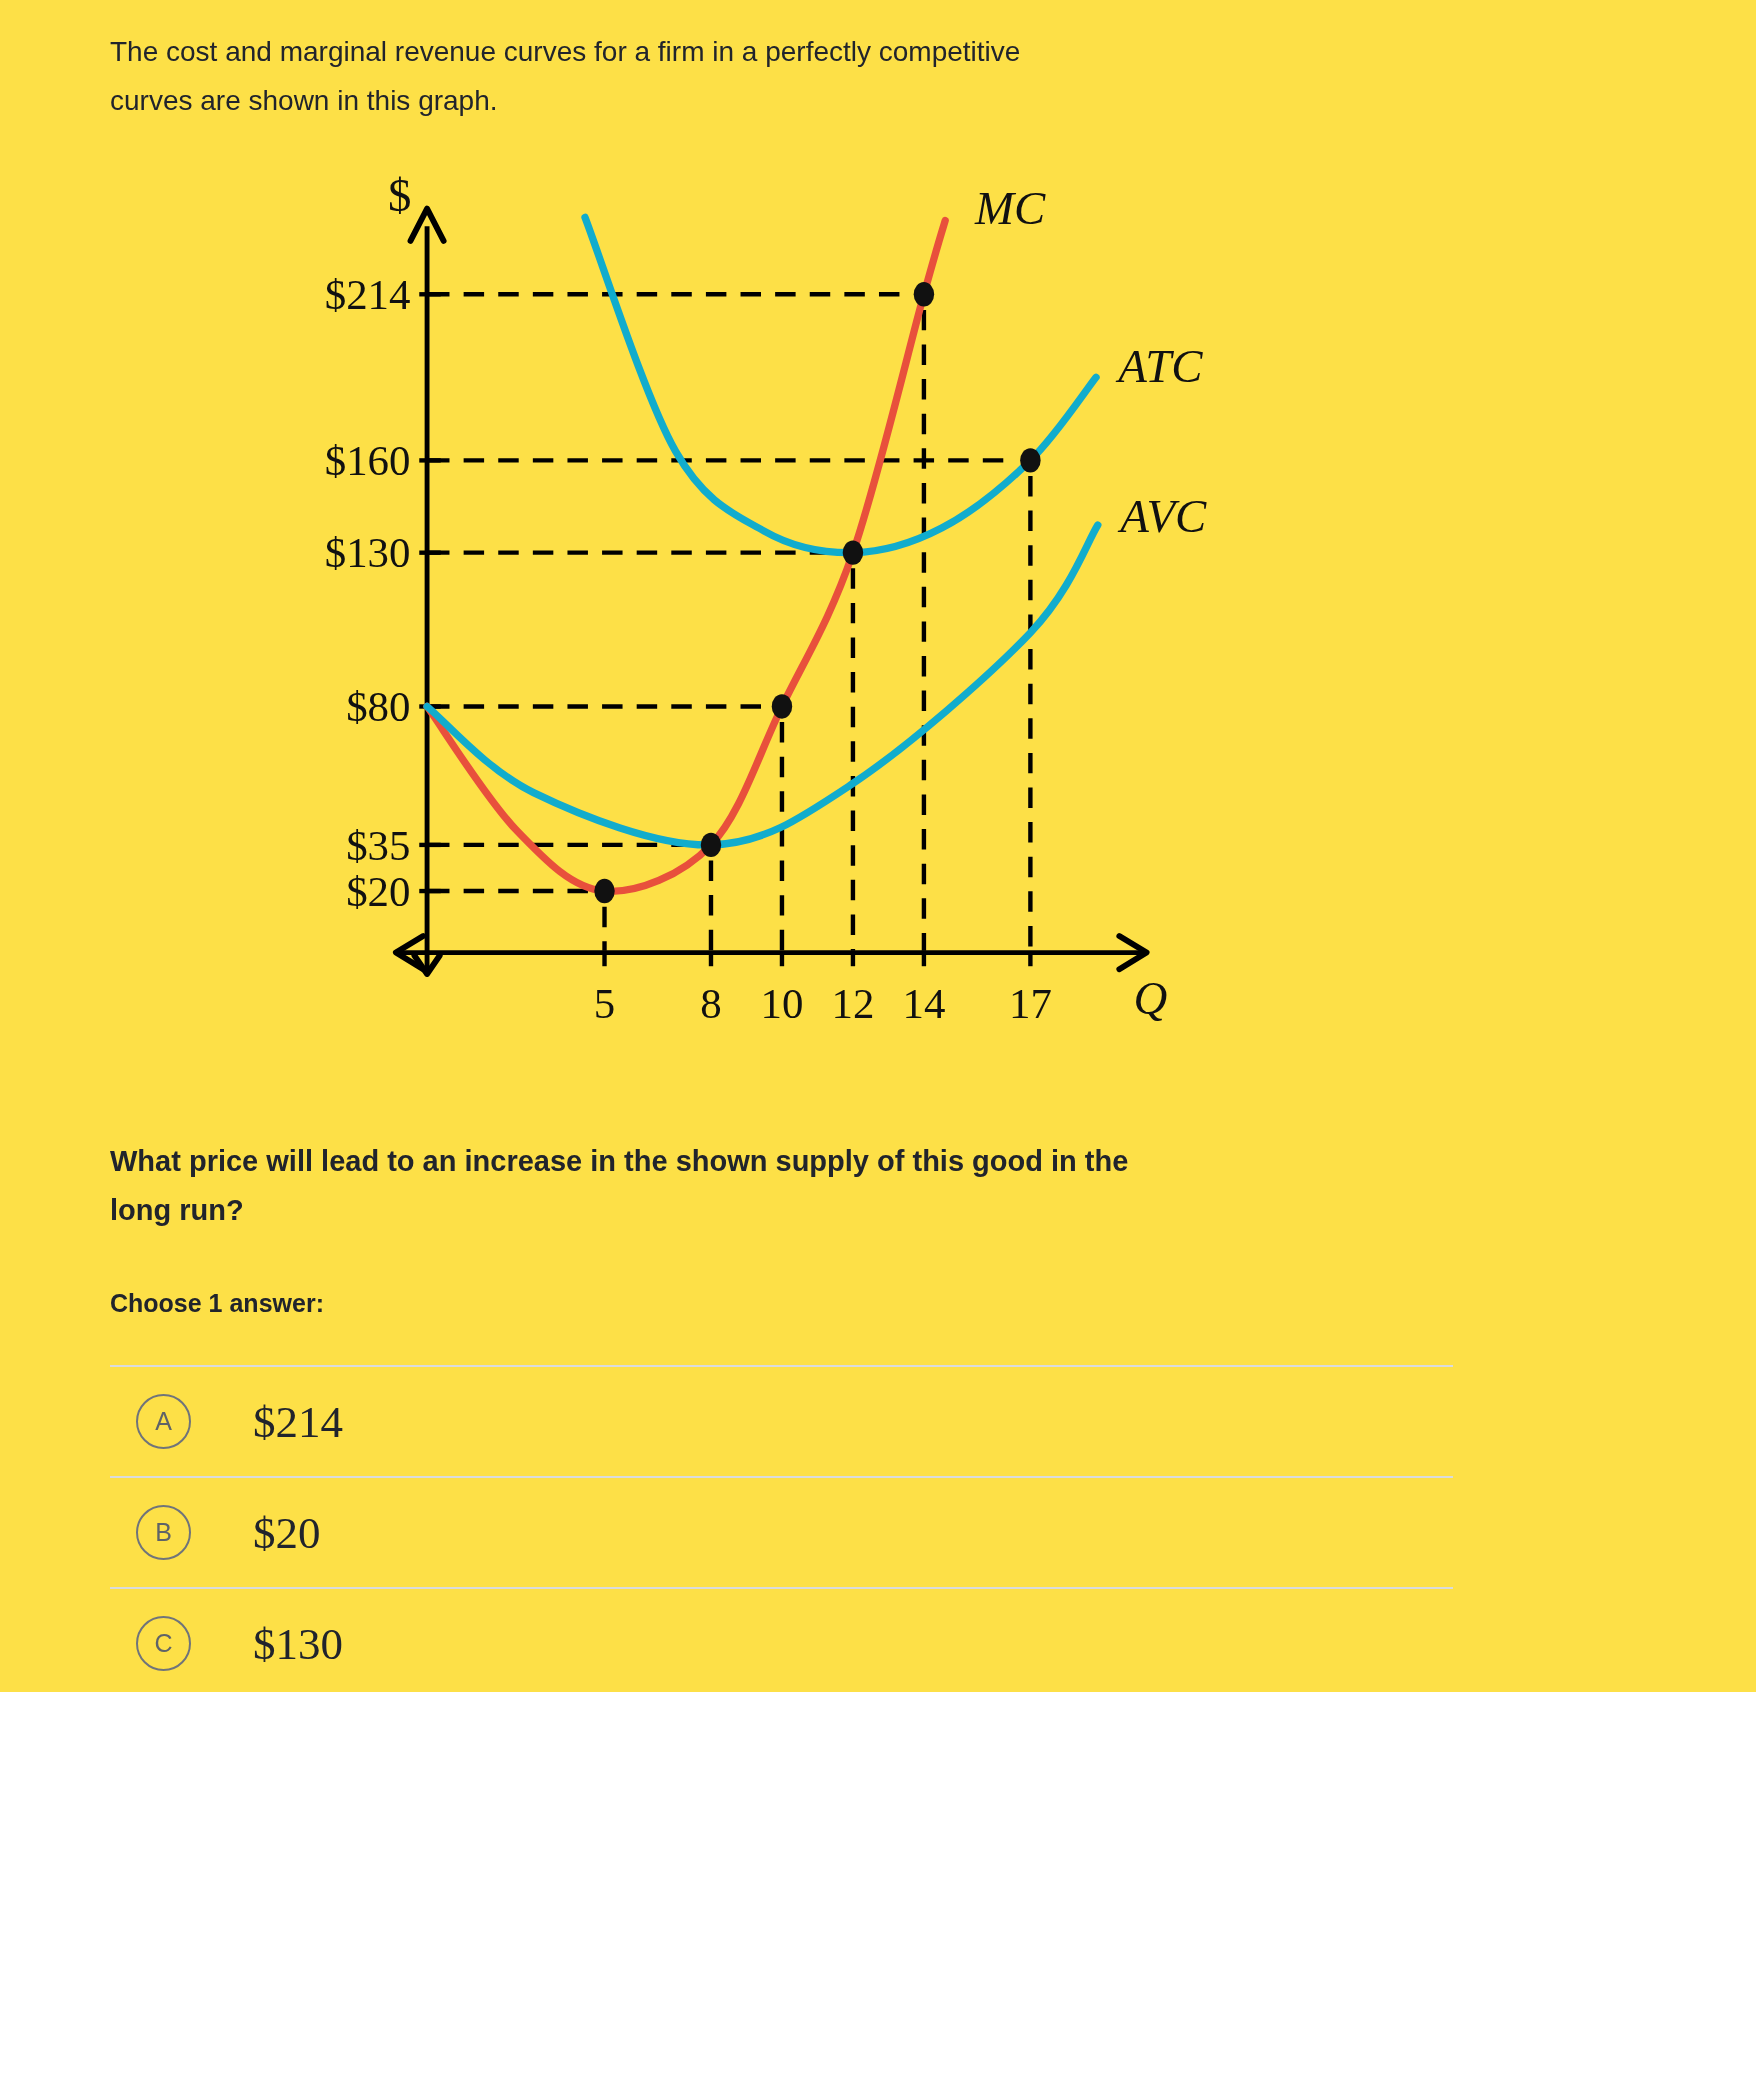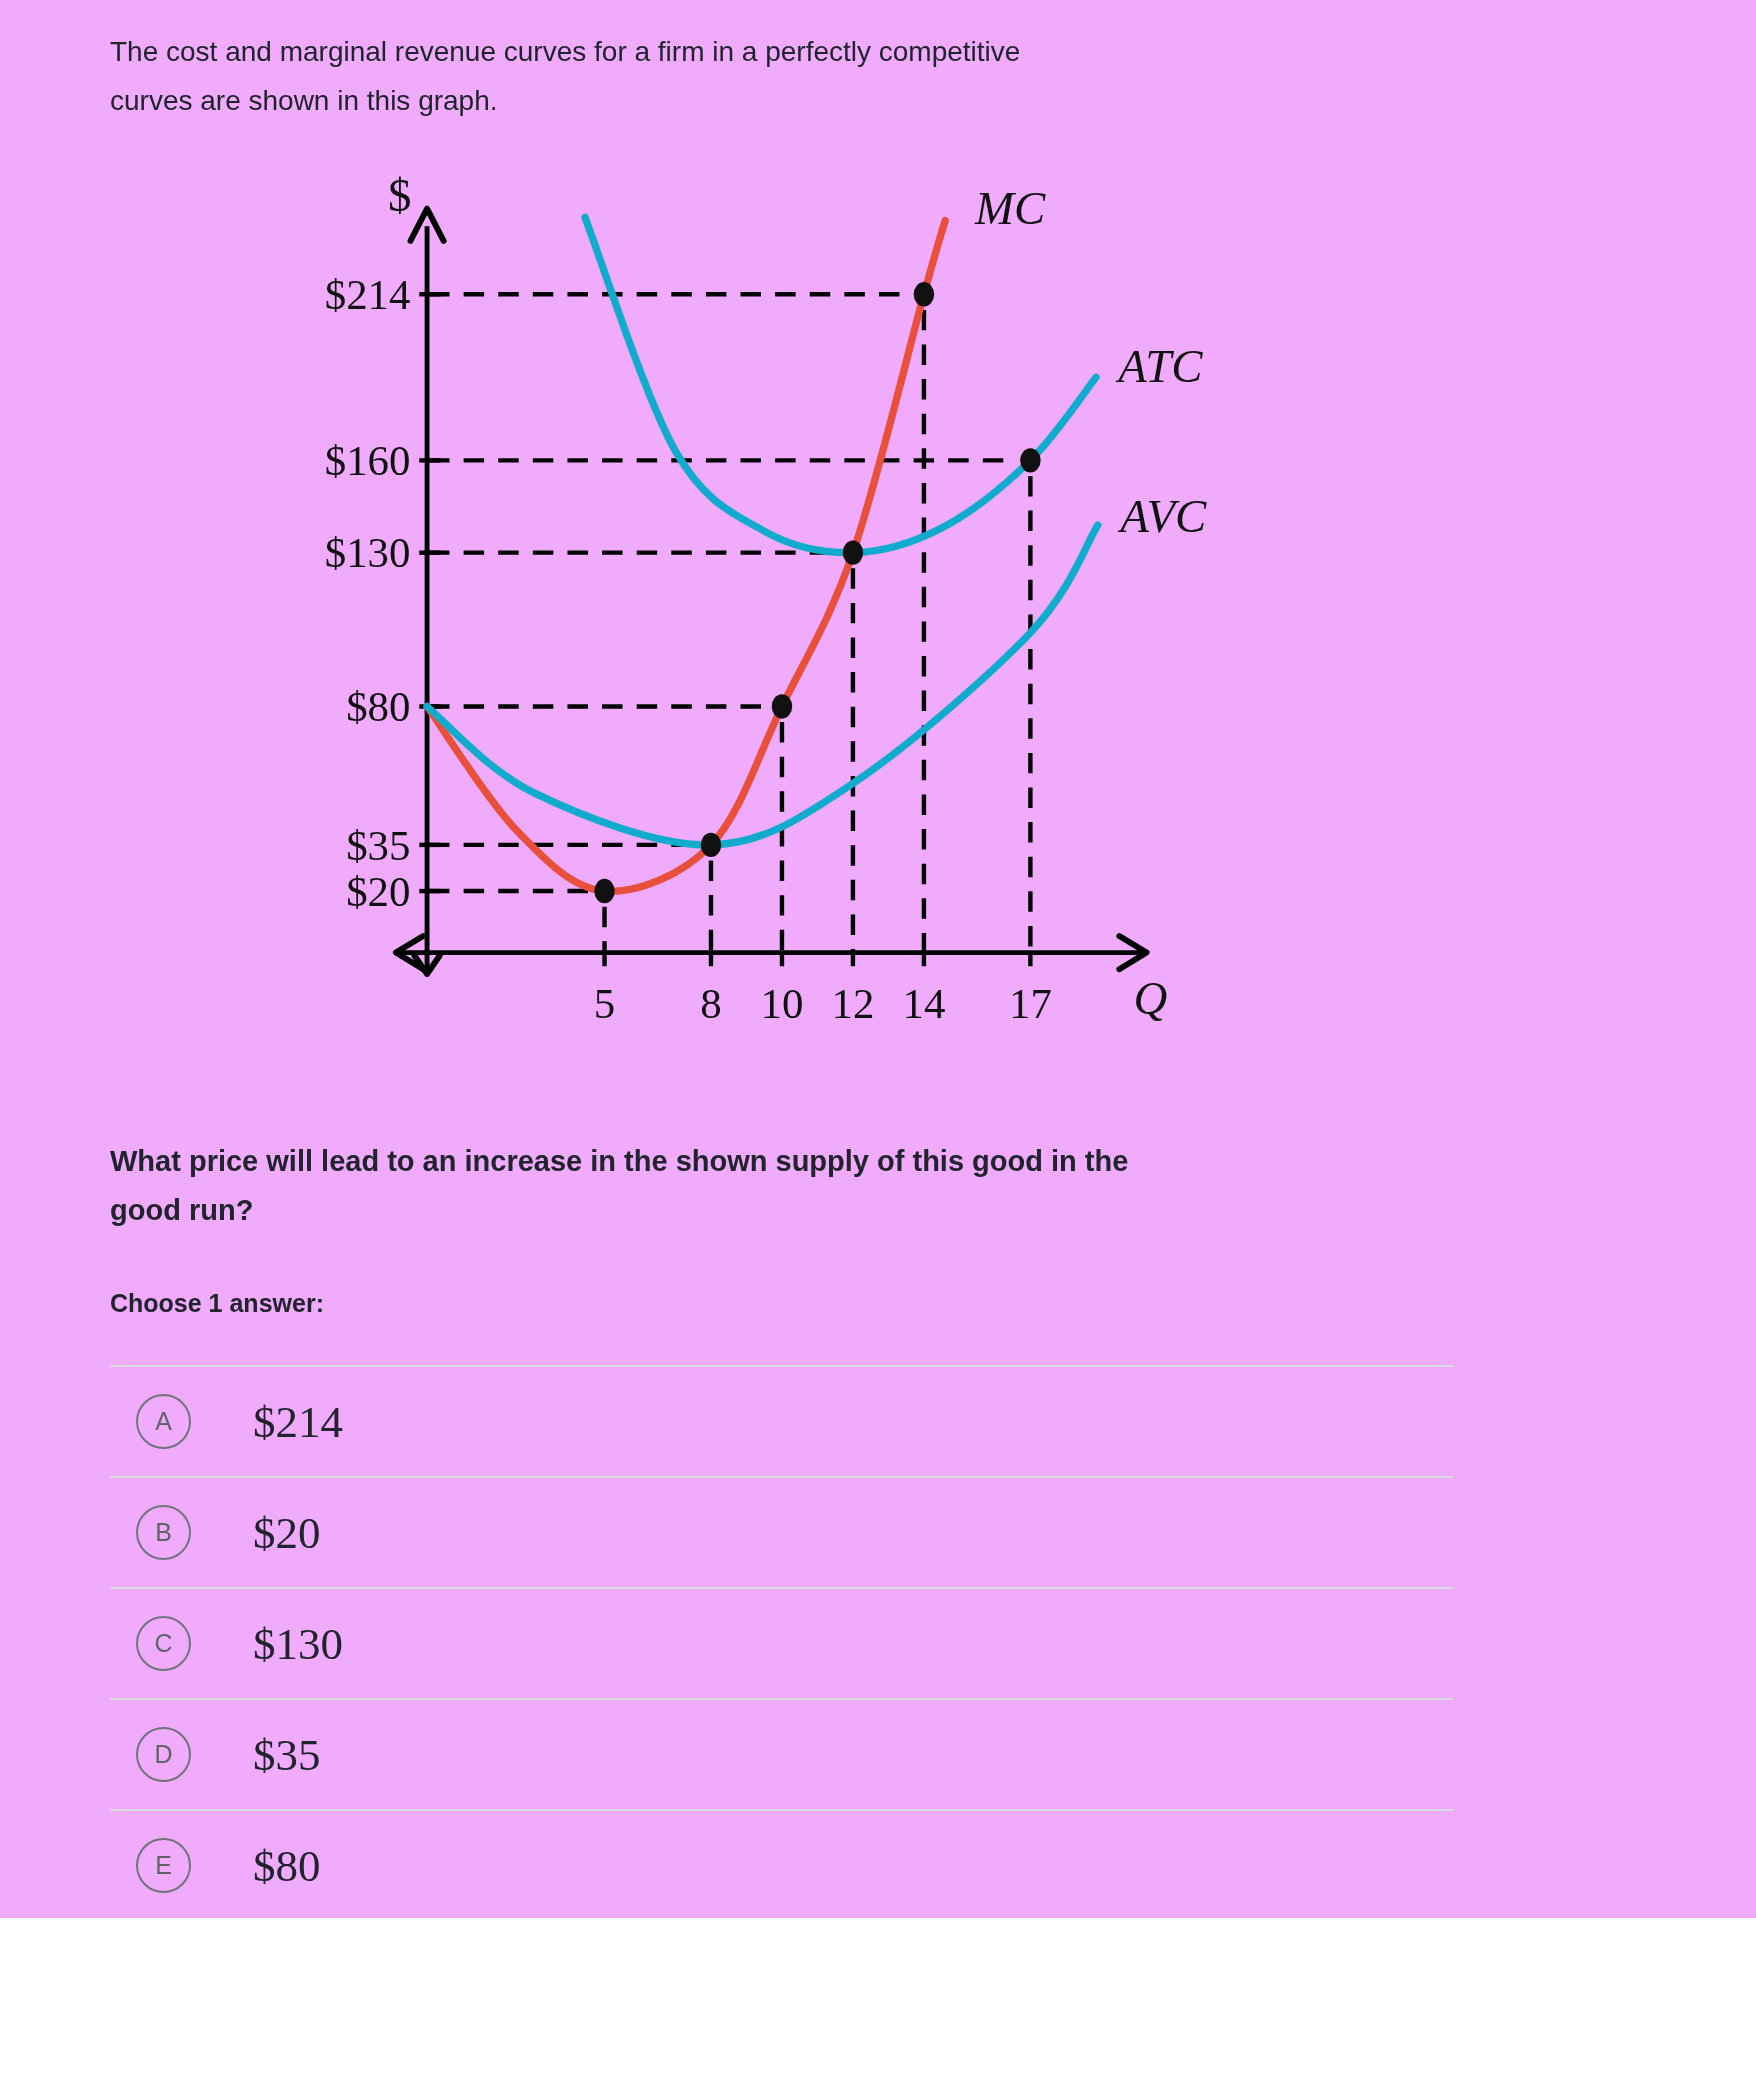--- a/index.html
+++ b/index.html
@@ -1,16 +1,16 @@
 <!DOCTYPE html>
 <html><head>
 <meta charset="utf-8">
 <style>
   html,body{margin:0;padding:0;background:#ffffff;}
-  #page{position:relative;width:1756px;height:1918px;background:#f0abfc;overflow:hidden;
+  #page{position:relative;width:1756px;height:1692px;background:#fde047;overflow:hidden;
         font-family:"Liberation Sans",sans-serif;color:#21242c;}
   .intro{position:absolute;left:110px;top:27px;font-size:28px;line-height:49px;
          color:#21242c;font-weight:400;}
   #chart-svg{position:absolute;left:0;top:0;}
   .question{position:absolute;left:110px;top:1137px;font-size:29px;line-height:49px;
             font-weight:bold;color:#21242c;}
   .choose{position:absolute;left:110px;top:1289px;font-size:25px;font-weight:bold;color:#21242c;}
   .options{position:absolute;left:110px;top:1365px;width:1343px;border-bottom:2px solid #d9dbdd;}
   .option-row{height:109px;border-top:2px solid #d9dbdd;display:flex;align-items:center;cursor:pointer;}
   .radio-circle{width:51px;height:51px;border:2.9px solid #70747a;border-radius:50%;
@@ -92,21 +92,21 @@
         <text x="1000" y="230" fill="#111" font-style="italic" font-family="&quot;Liberation Serif&quot;,serif" font-size="48">MC</text>
         <text x="1147" y="392" fill="#111" font-style="italic" font-family="&quot;Liberation Serif&quot;,serif" font-size="48">ATC</text>
         <text x="1149" y="546" fill="#111" font-style="italic" font-family="&quot;Liberation Serif&quot;,serif" font-size="48">AVC</text>
         <text x="410" y="216" text-anchor="middle" fill="#111" font-family="&quot;Liberation Serif&quot;,serif" font-size="48">$</text>
         <text x="1180" y="1040" text-anchor="middle" fill="#111" font-style="italic" font-family="&quot;Liberation Serif&quot;,serif" font-size="48">Q</text>
       </g>
   </svg>
 
   <div class="question">
     <div>What price will lead to an increase in the shown supply of this good in the</div>
-    <div>good run?</div>
+    <div>long run?</div>
   </div>
 
   <div class="choose">Choose 1 answer:</div>
 
   <div class="options">
     <div class="option-row">
       <div class="radio-circle">
         <span>A</span>
       </div>
       <div class="option-label">$214</div>

